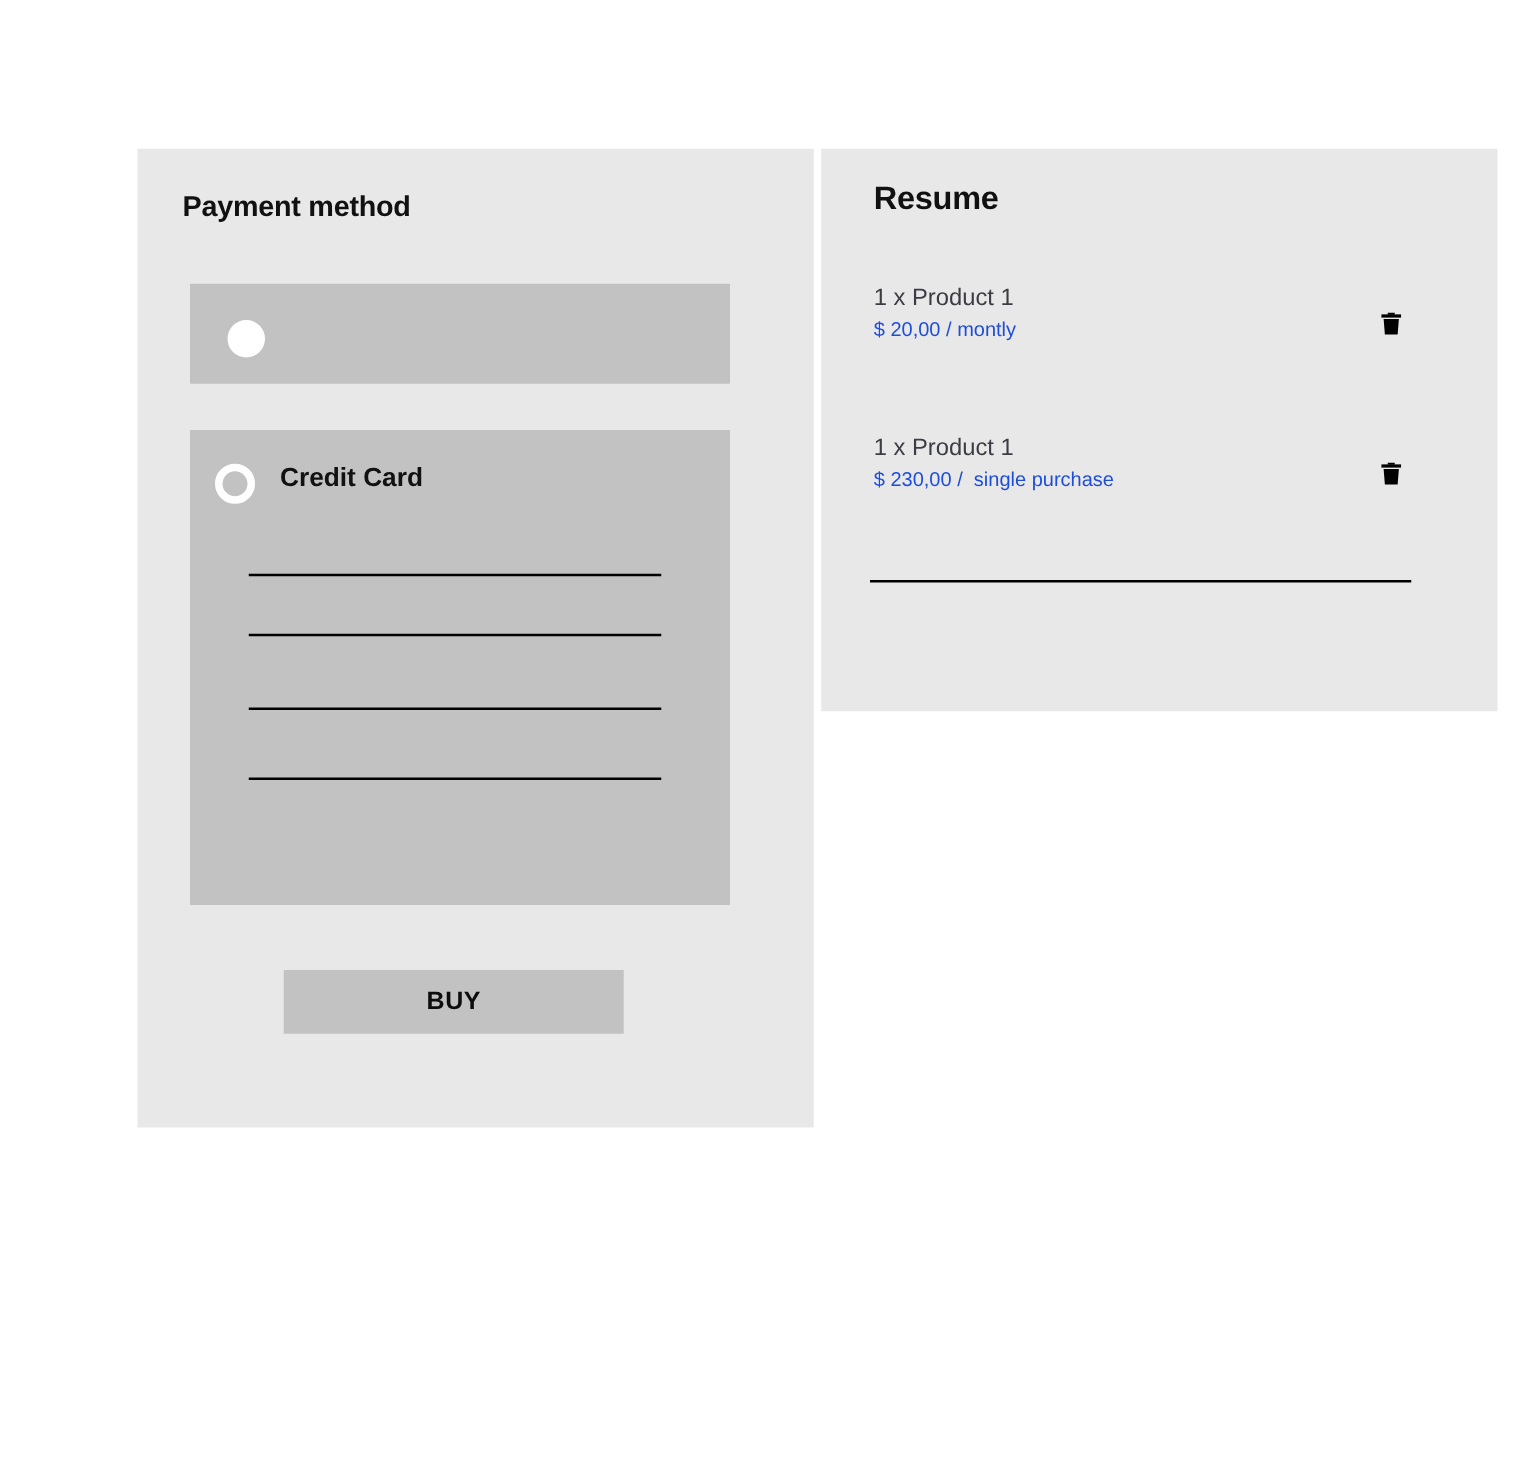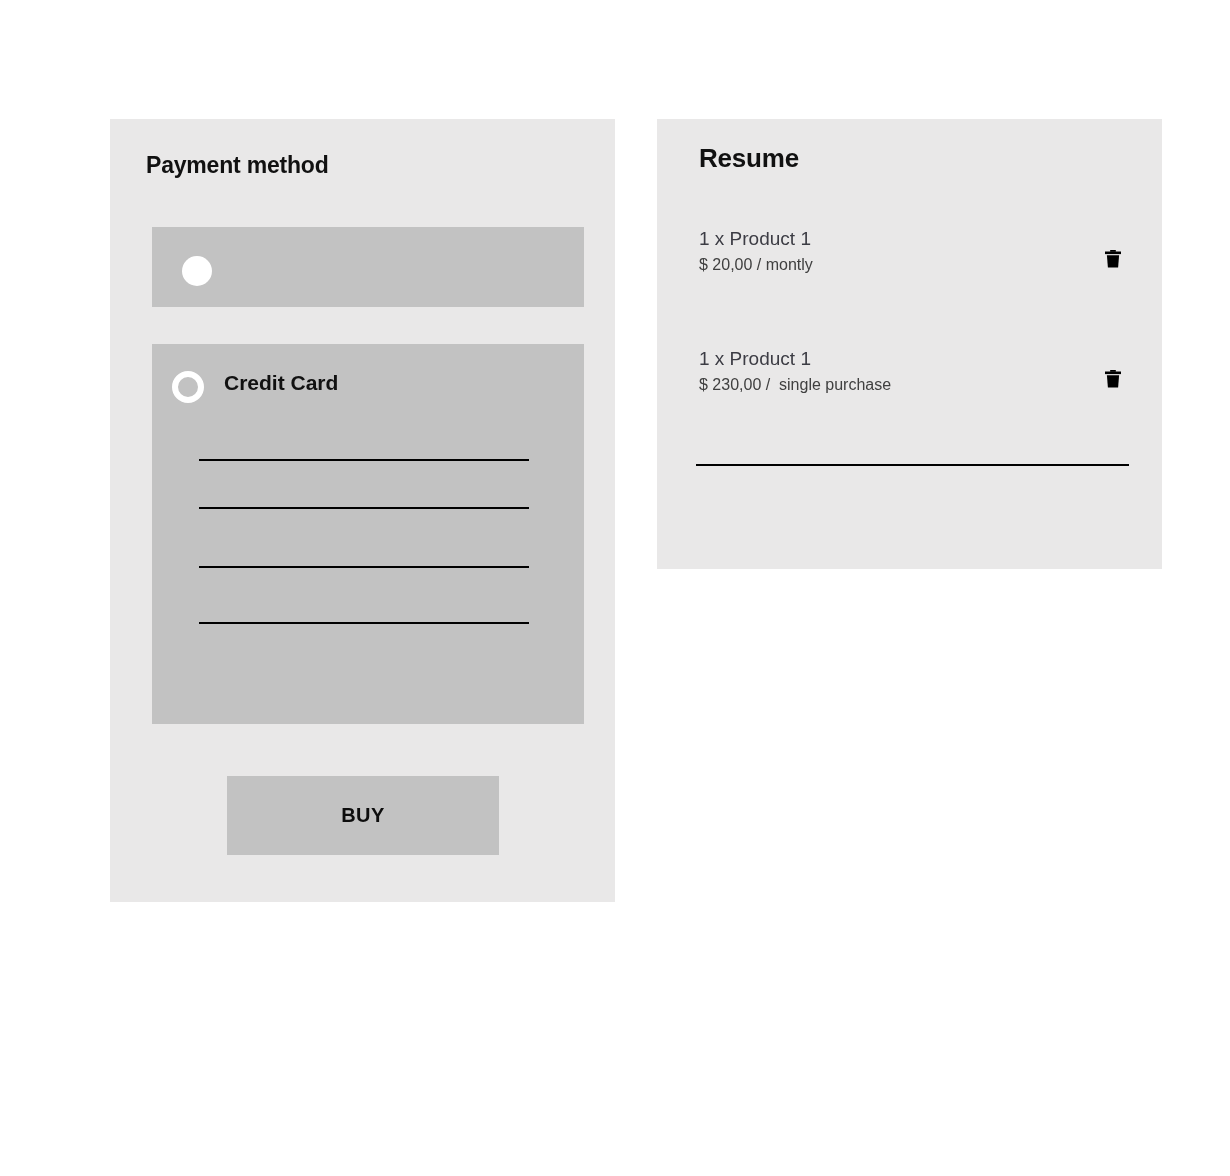--- a/index.html
+++ b/index.html
@@ -14,20 +14,21 @@
     font-family: "Liberation Sans", sans-serif;
     position: relative;
     overflow: hidden;
     -webkit-font-smoothing: antialiased;
   }
 
   
   .panel {
     position: absolute;
     background: #e9e8e8;
+    padding-left: 36px;
   }
   #payment-panel {
     left: 110px;
     top: 119px;
     width: 505px;
     height: 783px;
   }
   #resume-panel {
     left: 657px;
     top: 119px;
@@ -111,21 +112,21 @@
     background: #000000;
   }
   .cc-field:nth-of-type(1) { }
 
   
   #buy-button {
     position: absolute;
     left: 117px;
     top: 657px;
     width: 272px;
-    height: 79px;
+    height: 51px;
     background: #c2c2c2;
     border: none;
     padding: 0;
     margin: 0;
     font-family: "Liberation Sans", sans-serif;
     font-size: 20px;
     font-weight: bold;
     color: #0d0d0d;
     letter-spacing: 0.4px;
     cursor: pointer;
@@ -151,21 +152,21 @@
     font-weight: normal;
     color: #3c3c44;
     white-space: nowrap;
   }
   .item-price {
     position: absolute;
     left: 0;
     top: 28px;
     font-size: 16px;
     font-weight: normal;
-    color: #404040;
+    color: #1d4ed8;
     white-space: pre;
   }
   .delete-icon {
     position: absolute;
     right: 10px;
     top: 22px;
     width: 16px;
     height: 18px;
     background: none;
     border: none;

